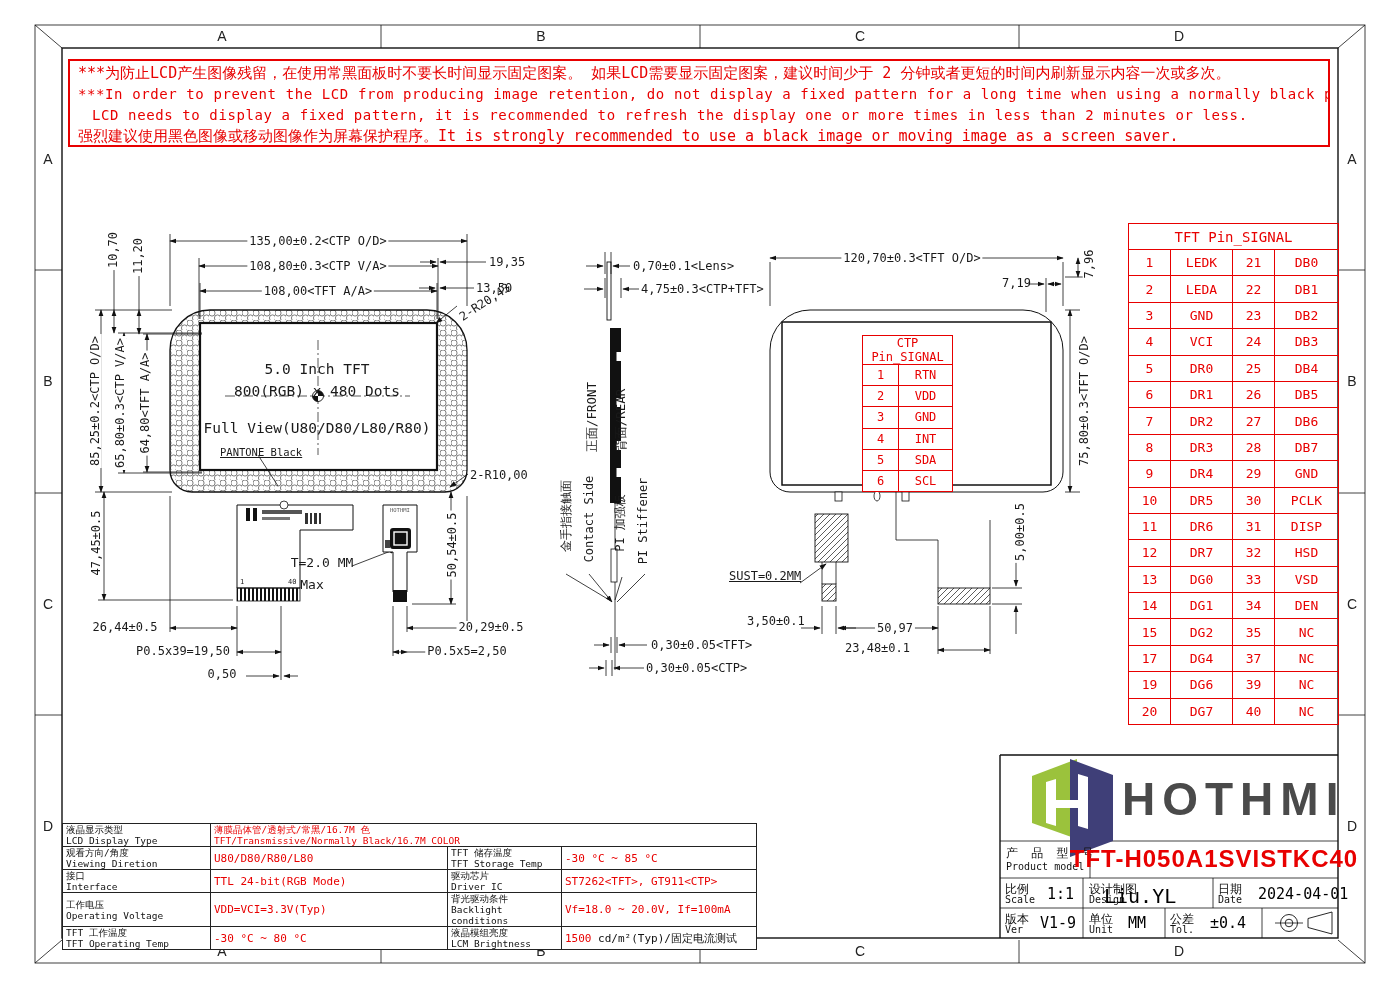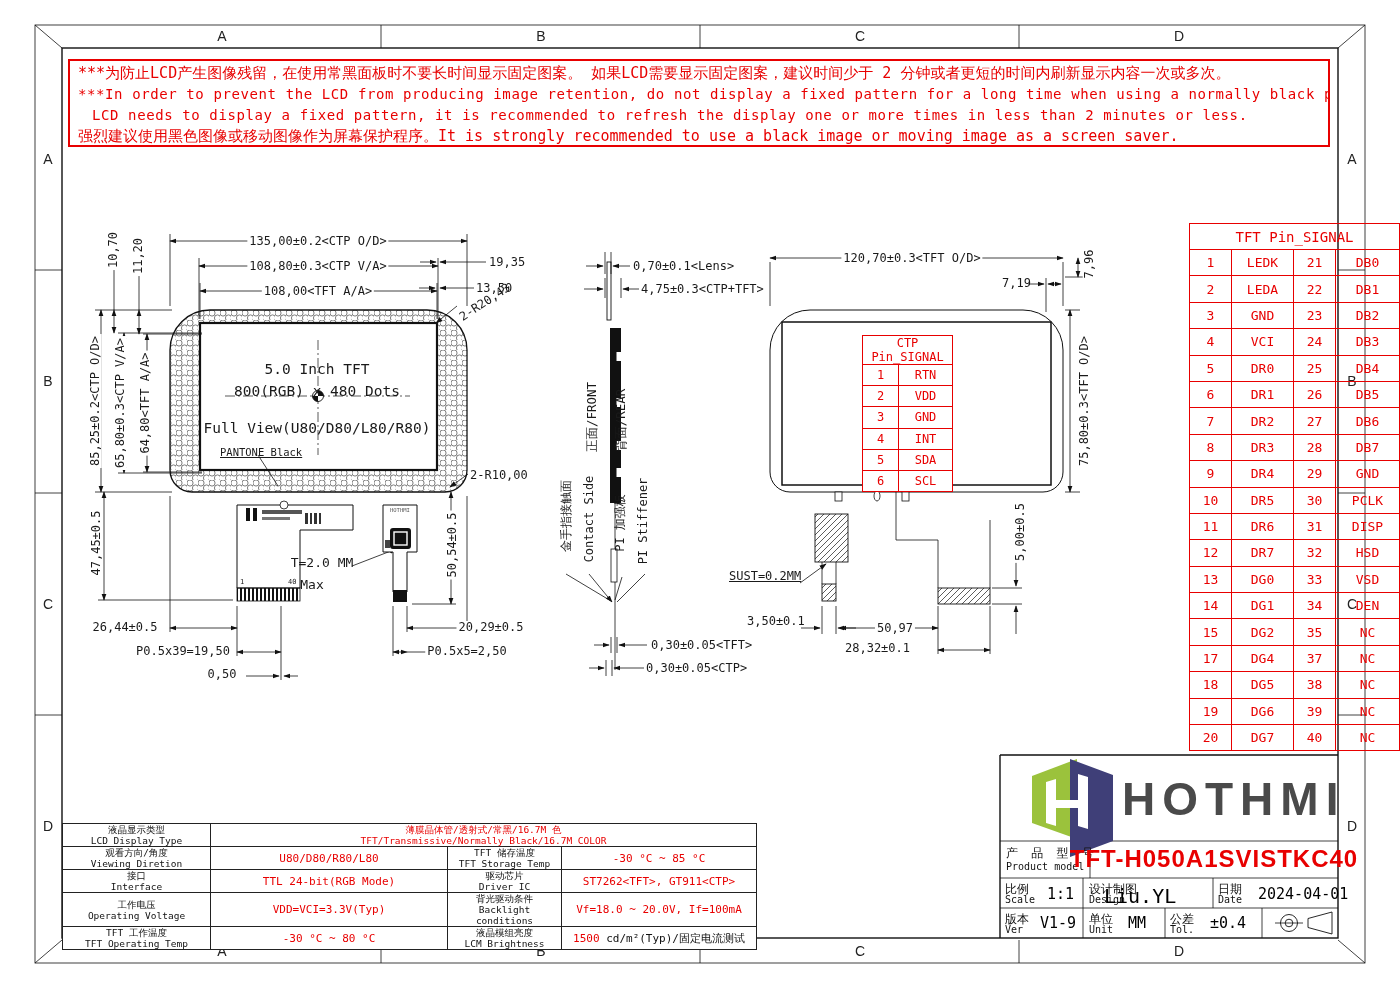--- a/index.html
+++ b/index.html
@@ -13,28 +13,28 @@
   .red{color:#e80000;}
   .u{text-decoration:underline;}
   .zone{position:absolute;font-size:14px;color:#222;transform:translate(-50%,-50%);font-family:"Liberation Sans",sans-serif;}
   .warn{position:absolute;left:68px;top:59px;width:1262px;height:88px;border:2px solid #e80000;
         box-sizing:border-box;color:#e80000;padding:2px 8px;overflow:hidden;}
   .warn div{white-space:nowrap;}
   .w-cn{font-size:15px;line-height:21px;}
   .w-en{font-size:14px;line-height:21px;letter-spacing:.6px;}
   .pintable{position:absolute;border-collapse:collapse;table-layout:fixed;text-align:center;color:#e80000;}
   .pintable th,.pintable td{border:1px solid #e80000;font-weight:normal;padding:0;overflow:hidden;}
-  #tftTable{left:1189px;top:223px;width:210px;border-radius:16px;}
+  #tftTable{left:1128px;top:223px;width:210px;border-radius:16px;}
   #tftTable th{height:25px;font-size:14px;}
   #tftTable td{height:25.4px;font-size:13px;}
   #ctpTable{left:862px;top:335px;width:90px;background:#fff;}
   #ctpTable th{height:20px;font-size:12px;}
   #ctpTable td{height:20.2px;font-size:12px;}
   .spec{position:absolute;left:62px;top:823px;width:694px;border-collapse:collapse;table-layout:fixed;color:#111;background:#fff;}
-  .spec td{border:1px solid #222;padding:0 3px;height:22px;overflow:hidden;vertical-align:middle;text-align:center;}
+  .spec td{border:1px solid #222;padding:0 3px;height:22px;overflow:hidden;vertical-align:middle;}
   .lbl{font-size:9.5px;line-height:11px;}
   .val{color:#e80000;font-size:11px;}
   .val2{font-size:9.5px;line-height:11px;color:#e80000;}
   .tbl-cn{position:absolute;font-size:12px;color:#111;white-space:nowrap;}
   .tbl-en{position:absolute;font-size:10px;color:#111;white-space:nowrap;}
   .tbl-val{position:absolute;font-size:15px;color:#000000;white-space:nowrap;}
   .brand{position:absolute;left:1122px;top:772px;font-family:"Liberation Sans",sans-serif;
          font-size:46px;font-weight:bold;letter-spacing:7px;color:#4a4a4a;}
   .pm{position:absolute;left:1214px;top:859px;transform:translate(-50%,-50%);font-size:24px;font-weight:bold;
       color:#e80000;font-family:"Liberation Sans",sans-serif;letter-spacing:1px;white-space:nowrap;}
@@ -276,21 +276,21 @@
 <div class="t" style="left:646px;top:662px">0,30±0.05&lt;CTP&gt;</div>
 
 <div class="t c bg" style="left:912px;top:252px">120,70±0.3&lt;TFT O/D&gt;</div>
 <div class="t" style="left:1002px;top:277px">7,19</div>
 <div class="t v bg" style="left:1089px;top:264px">7,96</div>
 <div class="t v bg" style="left:1084px;top:401px">75,80±0.3&lt;TFT O/D&gt;</div>
 <div class="t v bg" style="left:1020px;top:532px">5,00±0.5</div>
 <div class="t u" style="left:729px;top:570px">SUST=0.2MM</div>
 <div class="t" style="left:747px;top:615px">3,50±0.1</div>
 <div class="t c bg" style="left:895px;top:622px">50,97</div>
-<div class="t" style="left:845px;top:642px">28,32±0.1</div>
+<div class="t" style="left:845px;top:642px">23,48±0.1</div>
 
 <table class="pintable" id="ctpTable">
   <colgroup>
         <col style="width:36px">
         <col style="width:54px">
       </colgroup>
   <thead>
         <tr>
           <th colspan="2">CTP Pin_SIGNAL</th>
         </tr>
@@ -423,26 +423,20 @@
         <tr>
           <td>15</td>
           <td>DG2</td>
           <td>35</td>
           <td>NC</td>
         </tr>
         <tr>
           <td>17</td>
           <td>DG4</td>
           <td>37</td>
-          <td>NC</td>
-        </tr>
-        <tr>
-          <td>18</td>
-          <td>DG5</td>
-          <td>38</td>
           <td>NC</td>
         </tr>
         <tr>
           <td>19</td>
           <td>DG6</td>
           <td>39</td>
           <td>NC</td>
         </tr>
         <tr>
           <td>20</td>

